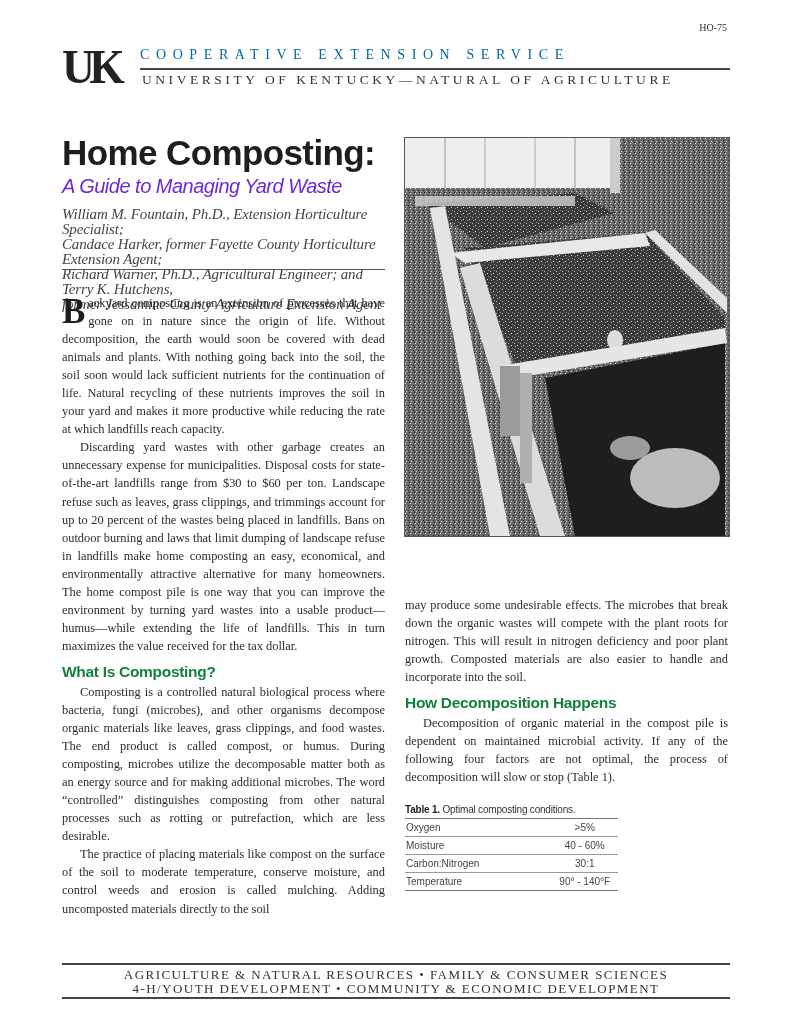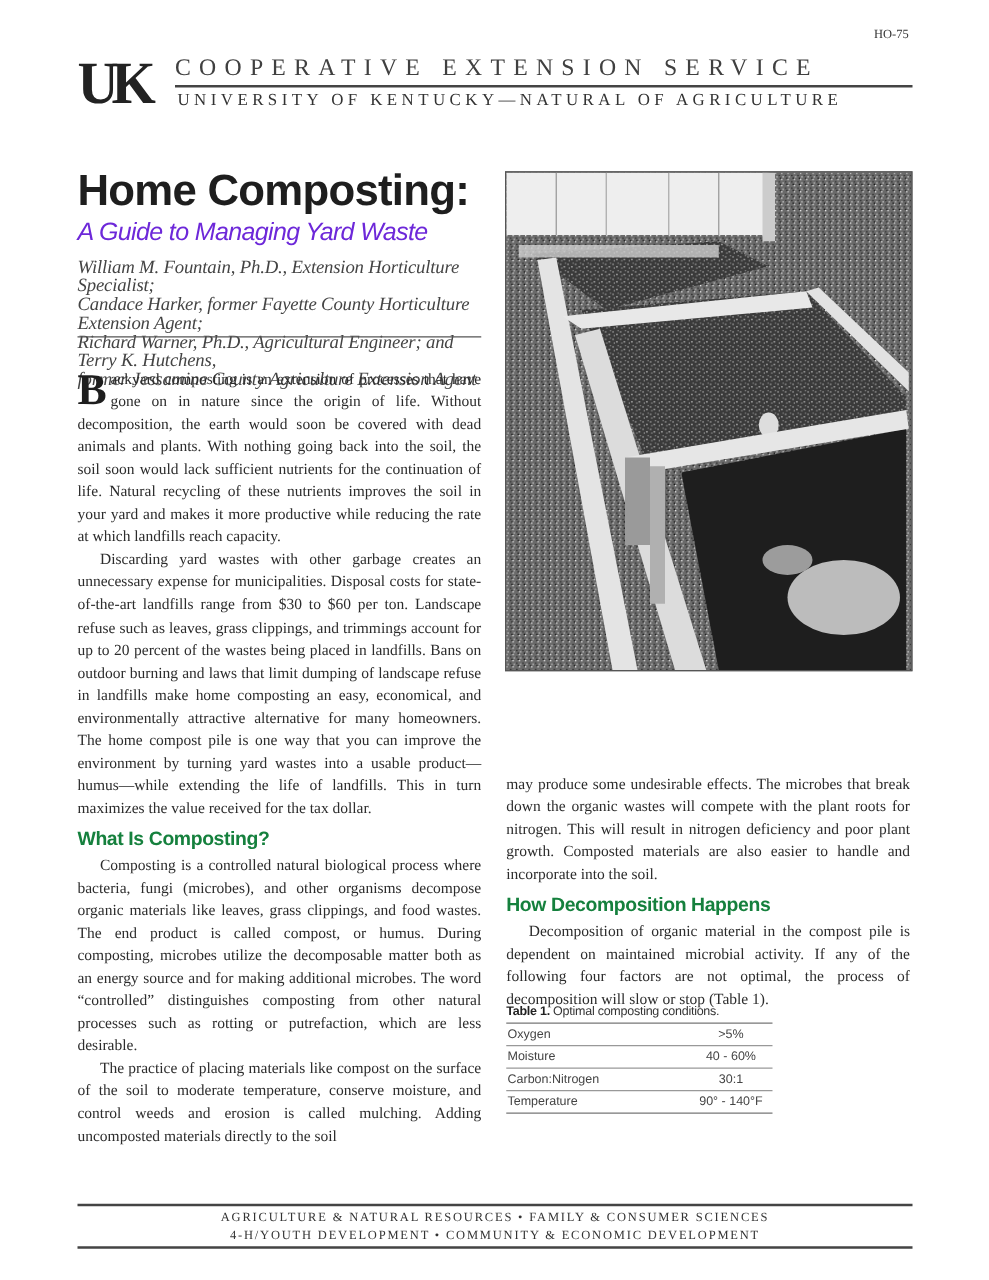--- a/index.html
+++ b/index.html
@@ -5,34 +5,34 @@
   html, body { margin: 0; padding: 0; background: #ffffff; }
   body { width: 791px; height: 1024px; position: relative; overflow: hidden; color: #222; }
   .serif { font-family: "Liberation Serif", "DejaVu Serif", serif; }
   .sans { font-family: "Liberation Sans", "DejaVu Sans", sans-serif; }
 
   #doc-id { position: absolute; top: 22px; right: 64px; font-size: 10px; color: #333; }
 
   
   #masthead { position: absolute; left: 62px; top: 44px; width: 668px; height: 46px; }
   #uk-logo { position: absolute; left: 0; top: 0; font-family: "Liberation Serif", serif; font-weight: bold; font-size: 48px; letter-spacing: -6px; line-height: 46px; color: #222; transform: scaleX(0.95); transform-origin: left; }
-  #ces { position: absolute; left: 78px; top: 1px; font-size: 19px; letter-spacing: 6.6px; line-height: 20px; color: #404040; white-space: nowrap; }
+  #ces { position: absolute; left: 78px; top: 1px; font-size: 14px; letter-spacing: 6.6px; line-height: 20px; color: #0369a1; white-space: nowrap; }
   #mast-rule { position: absolute; left: 78px; right: 0; top: 24px; height: 2px; background: #444; }
   #univ { position: absolute; left: 80px; top: 28px; font-size: 13.5px; letter-spacing: 3.55px; line-height: 16px; color: #333; white-space: nowrap; }
 
   
   #title { position: absolute; left: 62px; top: 133px; font-size: 35px; font-weight: bold; letter-spacing: -0.6px; color: #1e1e1e; line-height: 40px; }
   #subtitle { position: absolute; left: 62px; top: 173px; font-size: 20px; font-style: italic; letter-spacing: -0.5px; color: #6d28d9; line-height: 26px; }
   #authors { position: absolute; left: 62px; top: 207px; width: 330px; font-size: 15px; font-style: italic; line-height: 15px; color: #444; letter-spacing: -0.15px; }
   #title-rule { position: absolute; left: 62px; top: 269px; width: 323px; height: 1px; background: #555; }
 
   
   .col { position: absolute; font-size: 12.4px; line-height: 18.05px; color: #2c2c2c; text-align: justify; }
   #col-left { left: 62px; top: 294px; width: 323px; }
-  #col-right { left: 405px; top: 618px; width: 323px; }
+  #col-right { left: 405px; top: 596px; width: 323px; }
   .col p { margin: 0; text-indent: 18px; hyphens: auto; }
   .col p.first { text-indent: 0; }
   .dropcap { float: left; font-size: 35px; line-height: 30px; font-weight: bold; margin: 3px 3px 0 0; color: #1e1e1e; font-family: "Liberation Serif", serif; }
   .col h2 { margin: 7px 0 1px 0; font-size: 15.5px; line-height: 20px; font-weight: bold; color: #15803d; letter-spacing: -0.3px; text-align: left; }
 
   
   #photo { position: absolute; left: 404px; top: 137px; width: 324px; height: 398px; border: 1px solid #555; overflow: hidden; background: #777; }
   #photo svg { display: block; }
 
   
@@ -40,21 +40,21 @@
   #table-caption { font-size: 10px; line-height: 14px; color: #333; letter-spacing: -0.2px; }
   #table-caption b { color: #222; }
   #comp-table { width: 100%; border-collapse: collapse; margin-top: 1px; border-top: 1.5px solid #777; }
   #comp-table td { font-size: 10px; line-height: 17px; padding: 0 0 0 1px; border-bottom: 1px solid #999; color: #444; }
   #comp-table tr:last-child td { border-bottom: 1.5px solid #777; }
   #comp-table td.val { text-align: center; width: 50%; padding-left: 40px; }
 
   
   #footer { position: absolute; left: 62px; top: 963px; width: 668px; }
   #footer .rule { height: 2px; background: #444; }
-  #footer .line { text-align: center; font-size: 10px; letter-spacing: 1.45px; line-height: 13.5px; color: #333; white-space: nowrap; }
+  #footer .line { text-align: center; font-size: 13px; letter-spacing: 1.45px; line-height: 13.5px; color: #333; white-space: nowrap; }
   #footer .lines { padding: 3px 0 2px 0; }
 </style>
 </head>
 <body>
 
 <div id="doc-id" class="serif">HO-75</div>
 
 <div id="masthead">
   <div id="uk-logo">UK</div>
   <div id="ces" class="serif">COOPERATIVE EXTENSION SERVICE</div>

